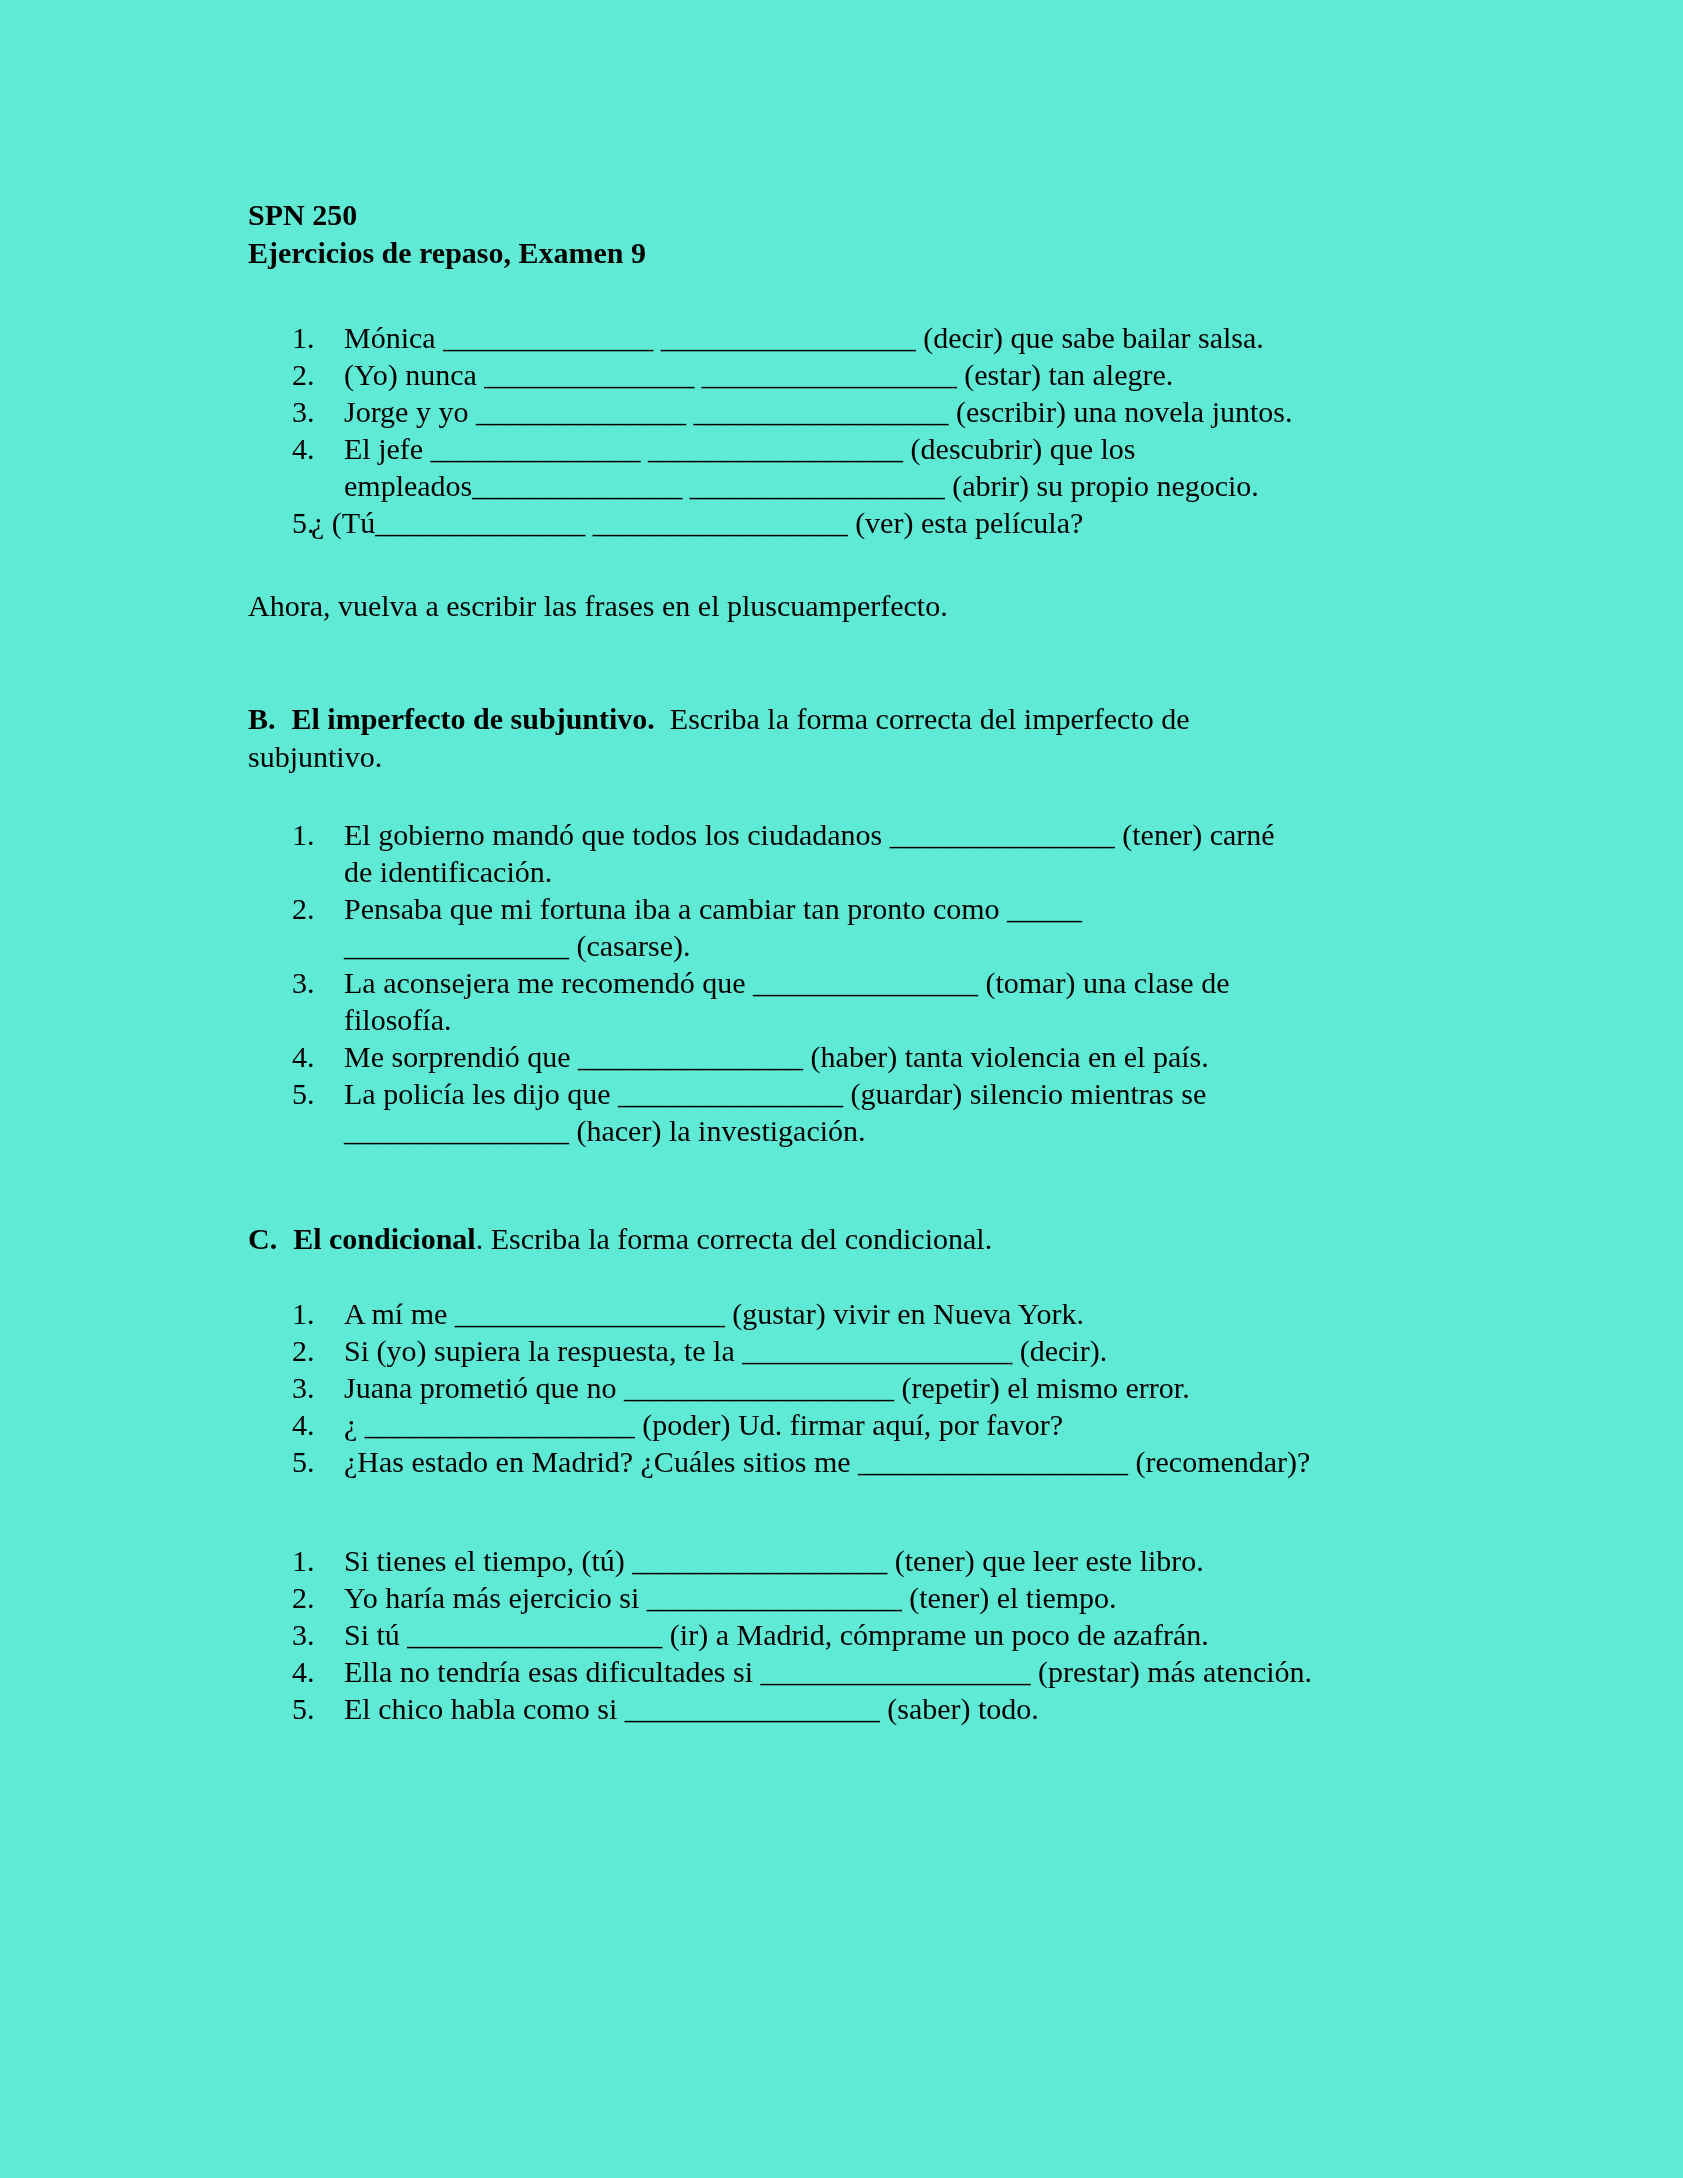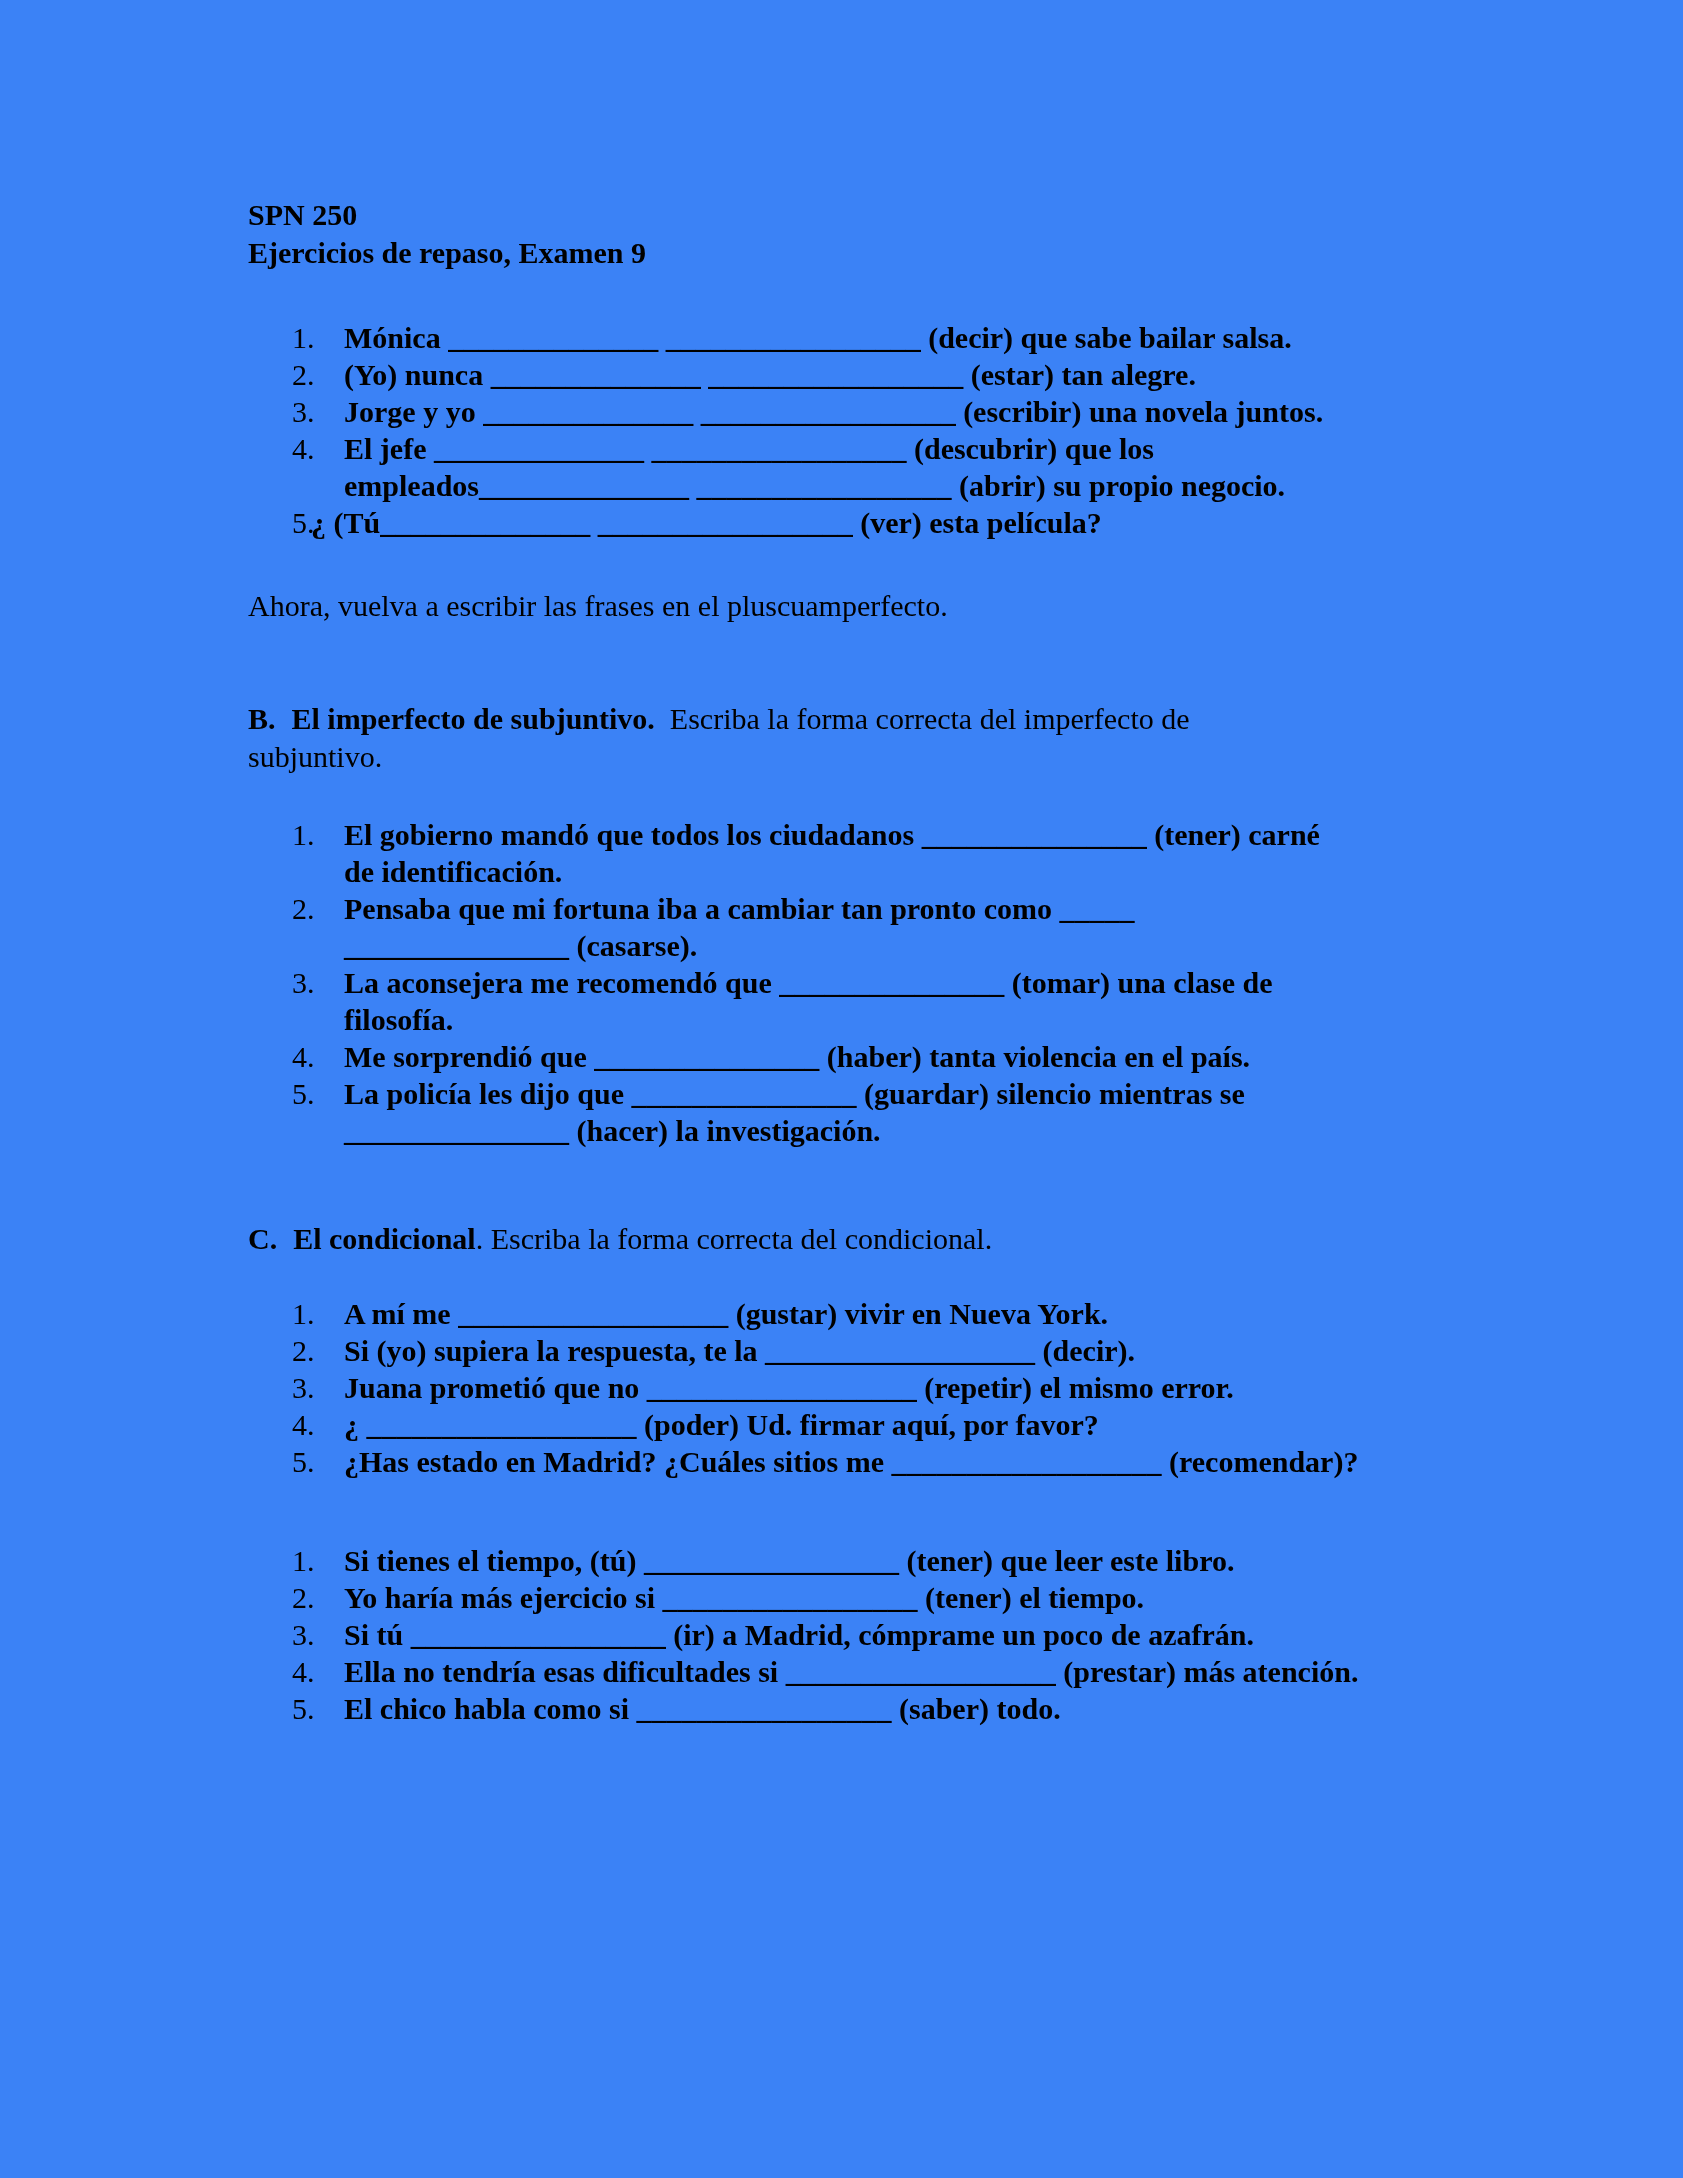--- a/index.html
+++ b/index.html
@@ -4,21 +4,21 @@
 <style>
   html, body {
     margin: 0;
     padding: 0;
     background: #ffffff;
   }
   .page {
     position: relative;
     width: 1683px;
     height: 2178px;
-    background: #3b82f6;
+    background: #5eead4;
     overflow: hidden;
     font-family: "Liberation Serif", "DejaVu Serif", serif;
     font-size: 30px;
     color: #000000;
   }
   .content {
     padding: 196px 59px 0 248px;
   }
   .doc-header {
     font-weight: bold;
@@ -50,21 +50,20 @@
     line-height: 37px;
   }
   .item .num {
     position: absolute;
     left: 44px;
     top: 0;
   }
   .itext {
     display: block;
     white-space: pre-line;
-    font-weight: bold;
   }
   .itext.tight {
     margin-left: -33px;
   }
   .note {
     line-height: 38px;
     margin-top: 46px;
   }
   .sec-a { margin-top: 47px; }
   .sec-a .items { margin-top: 39px; }

